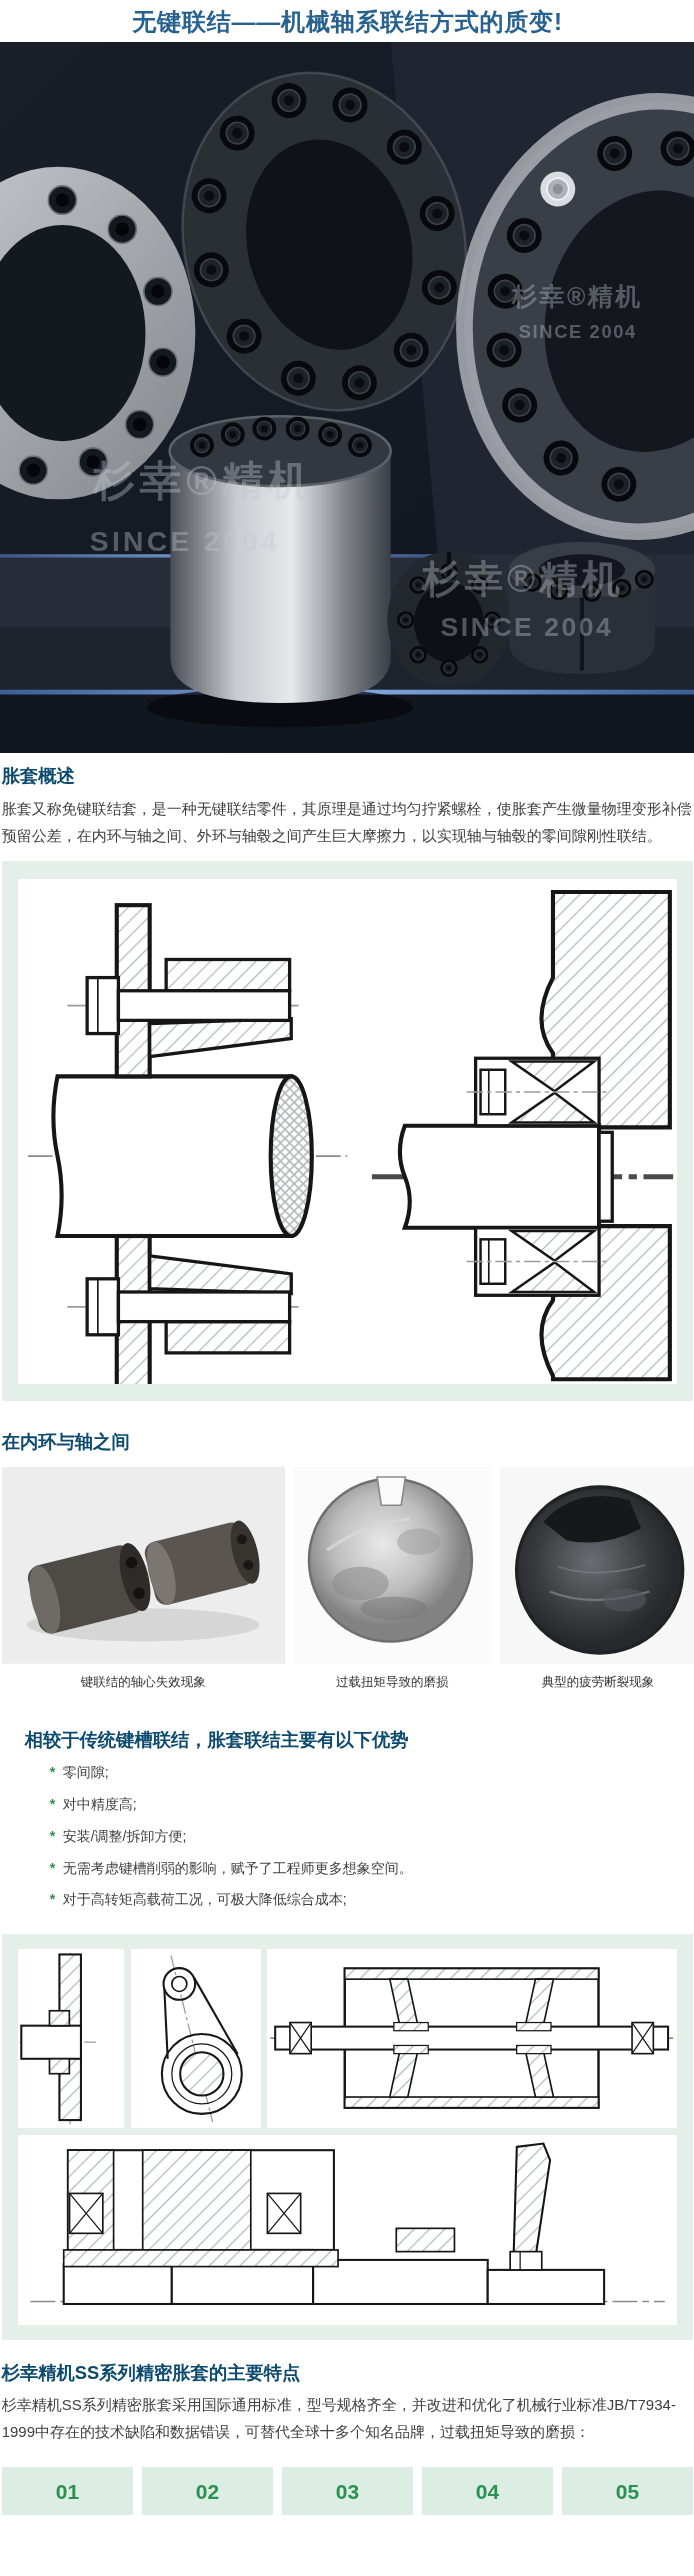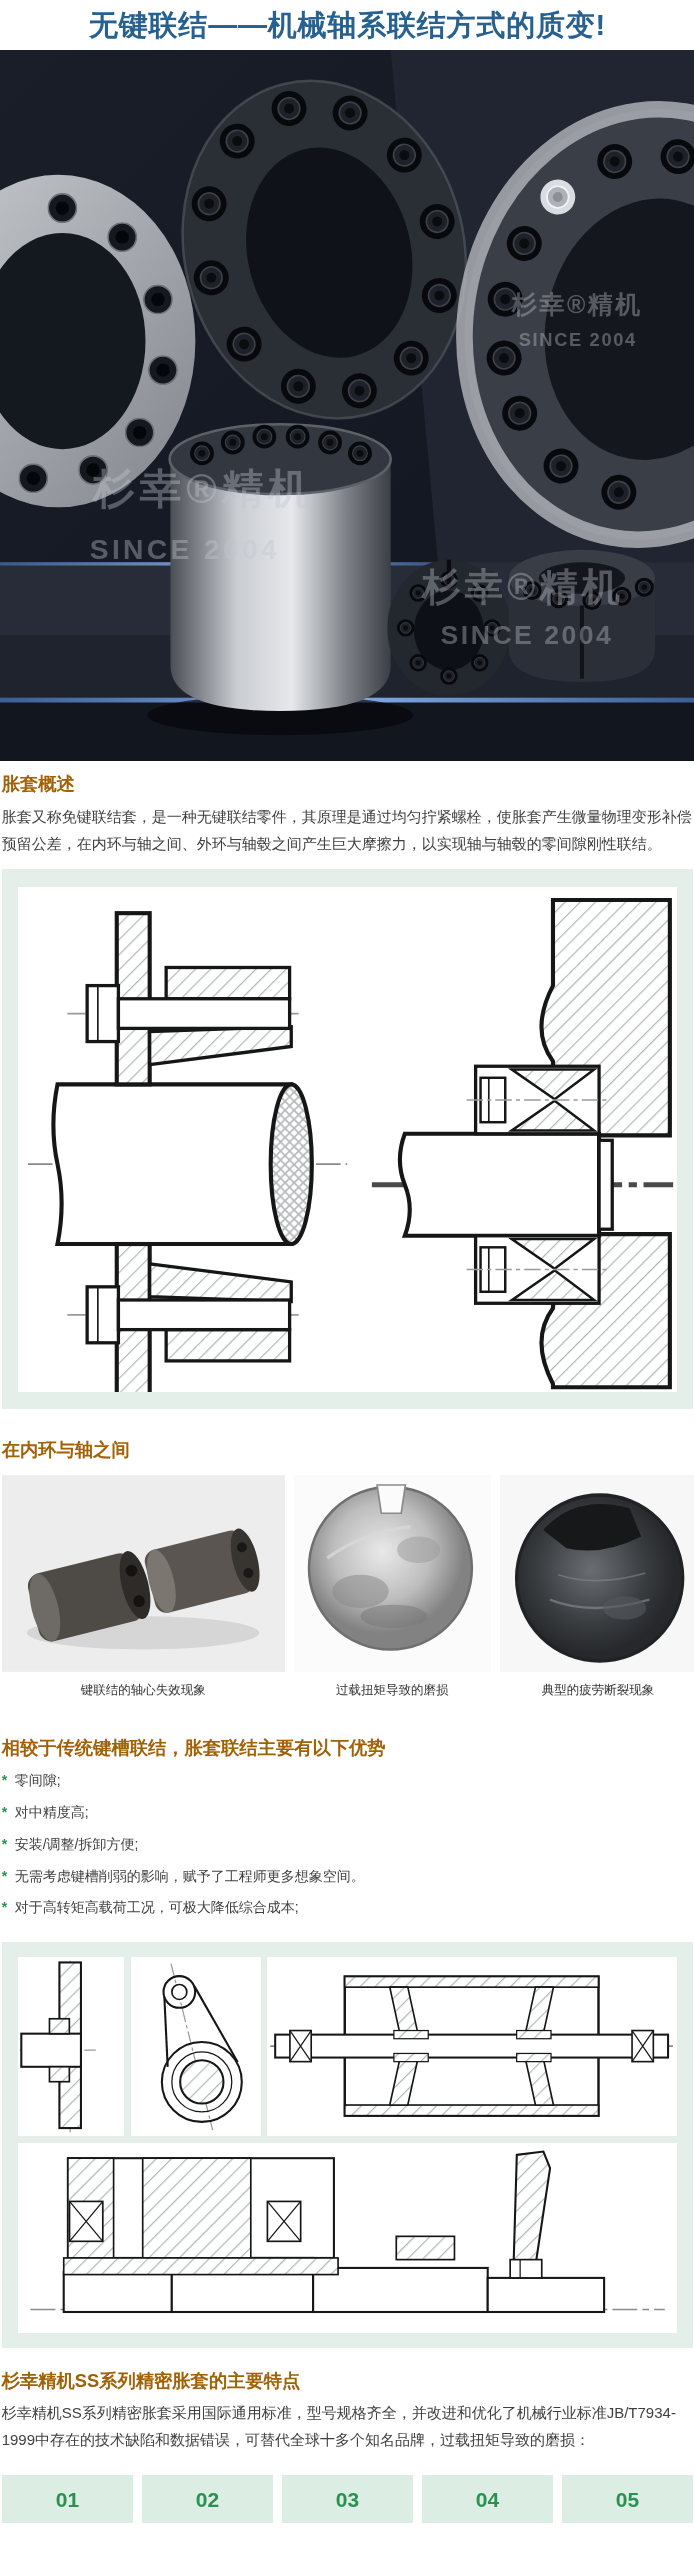--- a/index.html
+++ b/index.html
@@ -1,34 +1,34 @@
 <!DOCTYPE html>
 <html style="font-size:13.3px"><head>
 <meta charset="utf-8">
 <style>
   html,body{margin:0;padding:0;background:#ffffff;}
   body{width:695px;font-family:"Liberation Sans","DejaVu Sans",sans-serif;color:#3f3f3f;}
-  .page-title{color:#26618f;font-size:29px;font-weight:bold;text-align:center;padding:5.8px 0 4.2px;letter-spacing:0.8px;}
+  .page-title{color:#26618f;font-size:24px;font-weight:bold;text-align:center;padding:5.8px 0 4.2px;letter-spacing:0.8px;}
   .hero{position:relative;width:695px;height:711px;overflow:hidden;background:#151923;}
   .content{padding:0 1.7px;}
-  .sec-h{color:#a16207;font-size:18.3px;font-weight:bold;margin:30px 0 0;line-height:1.2;}
+  .sec-h{color:#0c4a6e;font-size:18.3px;font-weight:bold;margin:30px 0 0;line-height:1.2;}
   .sec-h.first{margin-top:12.5px;}
   .body-p{font-size:15px;line-height:1.8;margin:7.5px 0 0;color:#3f3f3f;}
   .mintbox{background:#e3efe8;margin-top:12.5px;padding:17.5px 16.6px;}
   .panel{background:#ffffff;}
   .panel svg{display:block;width:100%;height:100%;}
   .d1{height:505px;}
   .figs{display:flex;gap:9.1px;margin-top:14px;}
   .fig{flex:0 0 auto;}
   .fig .img{height:197px;overflow:hidden;}
   .fig .img svg{display:block;width:100%;height:100%;}
   .fig-cap{text-align:center;font-size:12.5px;color:#333;margin-top:10px;}
   .f1{width:283px;}.f2{width:197px;}.f3{width:196px;}
   .adv-list{margin-top:8.3px;}
-  .adv-item{font-size:14px;margin-top:10.8px;color:#3f3f3f;line-height:1.5;}
+  .adv-item{font-size:14px;margin-top:10.8px;color:#3f3f3f;line-height:1.5;margin-left:48px;}
   .adv-item .star{color:#2a9150;font-weight:bold;margin-right:7.5px;}
   .mintbox2{background:#e3efe8;margin-top:24px;padding:15px 16.6px;}
   .row3{display:flex;gap:6.6px;height:179px;}
   .pA{width:106px;}.pB{width:130px;}.pC{flex:1;}
   .longpanel{height:190px;margin-top:6.6px;}
   .cards{display:flex;gap:8.3px;margin-top:22.4px;}
   .card{flex:1;background:#dceee4;text-align:center;padding:12.5px 7.5px 10.8px;}
   .card-num{color:#2a9150;font-size:21px;font-weight:bold;}
 </style>
 </head>
@@ -300,21 +300,21 @@
           <path d="M52 66 Q92 22 156 40 L170 74 Q122 98 80 88 Z" fill="#17181a"></path>
           <path d="M60 150 Q110 170 180 150" stroke="#9aa0a4" stroke-width="3" fill="none" opacity="0.5"></path>
           <path d="M70 120 Q115 135 175 118" stroke="#8a9094" stroke-width="2" fill="none" opacity="0.5"></path>
           <ellipse cx="150" cy="160" rx="26" ry="14" fill="#55595d" opacity="0.6"></ellipse>
         </svg>
       </div>
       <div class="fig-cap">典型的疲劳断裂现象</div>
     </div>
   </div>
 
-  <h2 class="sec-h" style="margin-top:38px;">相较于传统键槽联结，胀套联结主要有以下优势</h2>
+  <h2 class="sec-h" style="margin-top:38px;margin-left:23px;">相较于传统键槽联结，胀套联结主要有以下优势</h2>
   <div class="adv-list">
     <div class="adv-item"><span class="star">*</span><span>零间隙;</span></div>
     <div class="adv-item"><span class="star">*</span><span>对中精度高;</span></div>
     <div class="adv-item"><span class="star">*</span><span>安装/调整/拆卸方便;</span></div>
     <div class="adv-item"><span class="star">*</span><span>无需考虑键槽削弱的影响，赋予了工程师更多想象空间。</span></div>
     <div class="adv-item"><span class="star">*</span><span>对于高转矩高载荷工况，可极大降低综合成本;</span></div>
   </div>
 
   <div class="mintbox2">
     <div class="row3">

